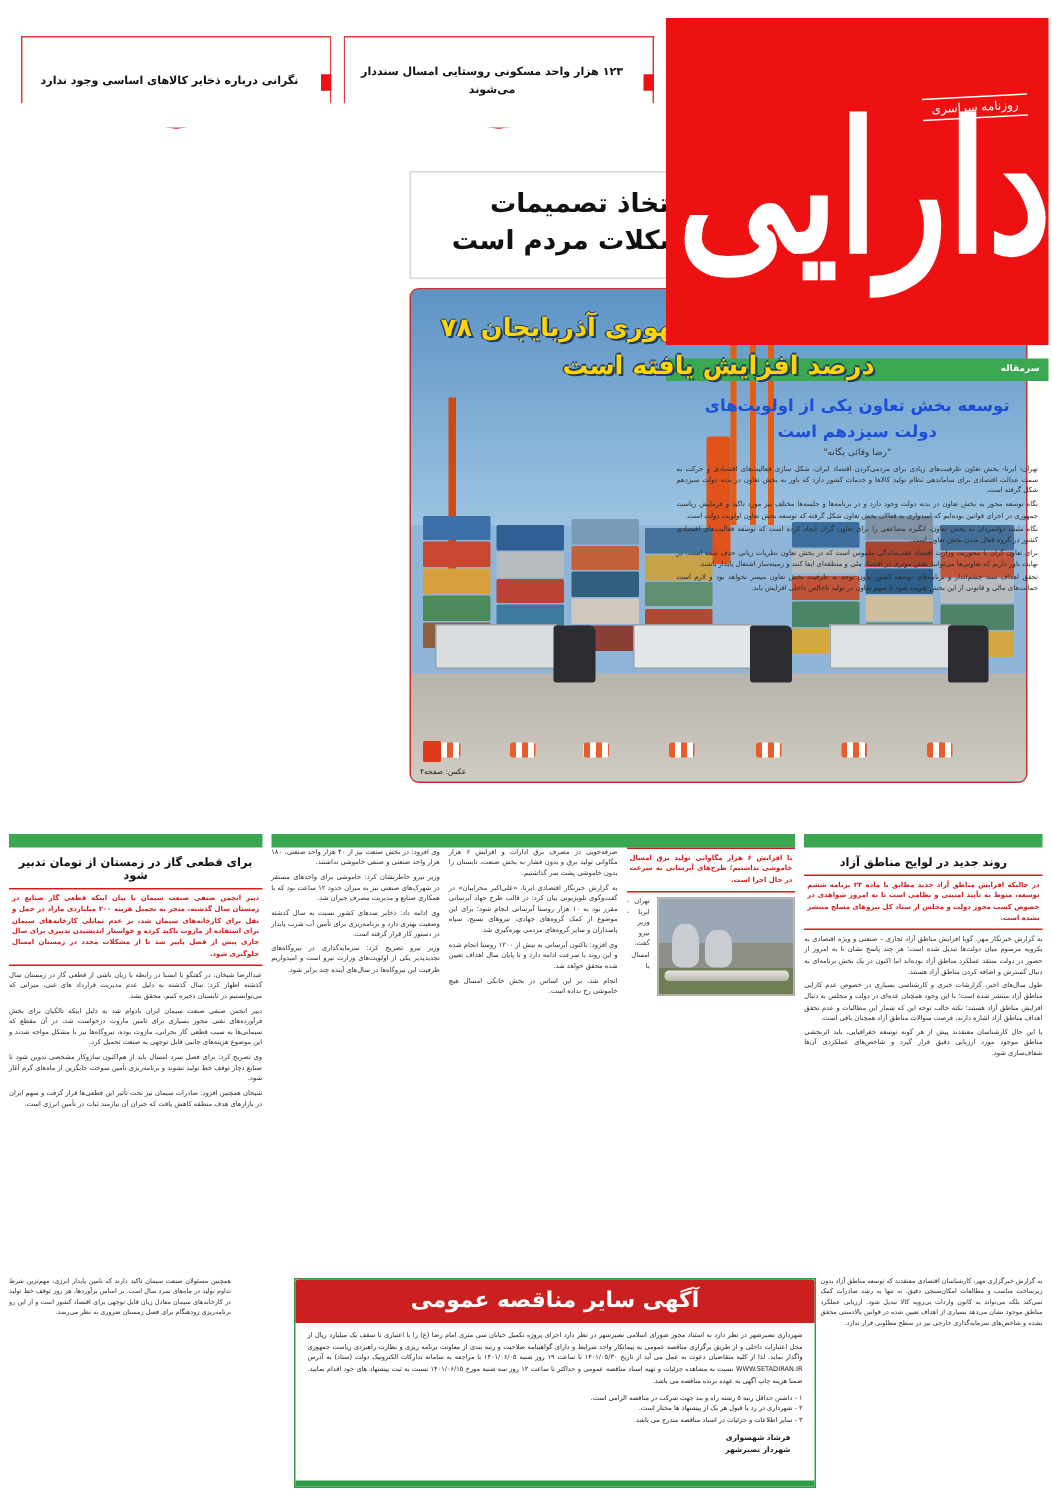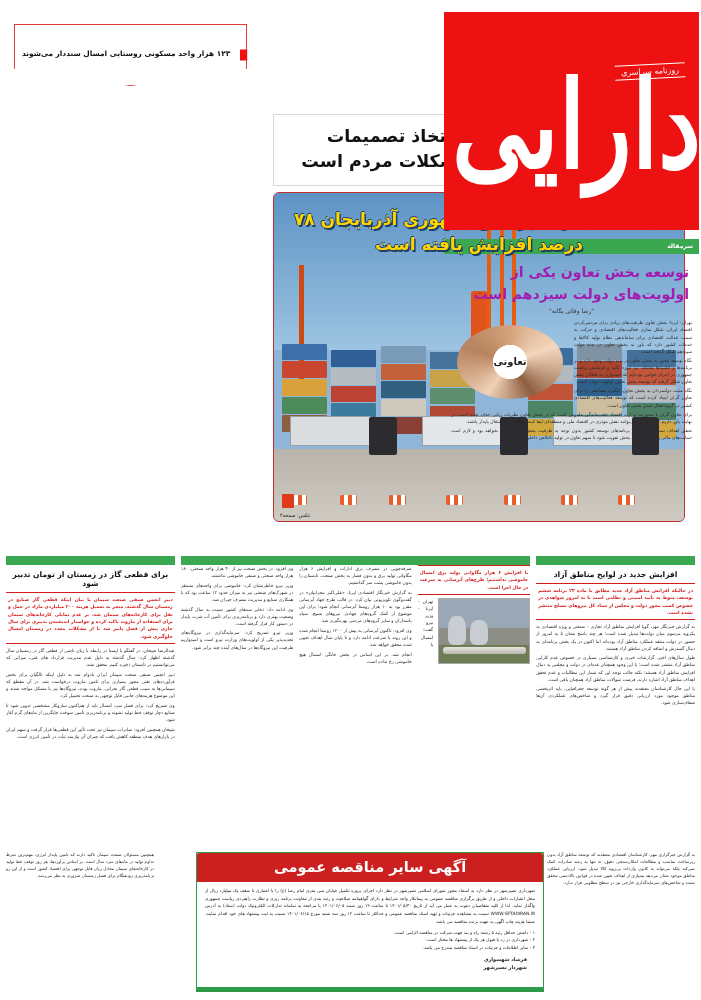--- a/index.html
+++ b/index.html
@@ -85,22 +85,22 @@
 
   
   .sidebar { position:absolute; right:2px; top:234px; width:255px; }
   .dateline {
     border-top:1px solid #bbb; border-bottom:1px solid #e23b3b;
     font-size:6.4px; padding:3px 6px; text-align:center; color:#111; font-weight:700;
     background:#fbfbfb;
   }
   .sermaghale-bar { background:#3aa851; height:15px; margin-top:5px; position:relative; }
   .sermaghale-bar span { position:absolute; right:6px; top:3px; color:#fff; font-size:6px; font-weight:700;}
-  .ed-title { font-size:14px; font-weight:700; line-height:1.55;
-              padding:8px 10px 2px 10px; color:#a21caf; }
+  .ed-title { text-align:center; font-size:11px; font-weight:700; line-height:1.55;
+              padding:8px 10px 2px 10px; color:#1d4ed8; }
   .ed-byline { text-align:center; font-size:6px; color:#333; padding-bottom:5px; }
   .ed-body { font-size:4.6px; line-height:1.55; color:#2b2b2b; text-align:justify;
              padding:0 7px; column-count:1; }
   .ed-body p { margin:0 0 2px 0; }
   .coop-graphic { float:left; width:118px; height:86px; margin:0 5px 3px 0; position:relative; }
   .coop-ring { position:absolute; inset:6px; border-radius:50%;
                background:conic-gradient(#c99a74,#f0cdb0,#8a5b3c,#e8c3a4,#a9apt,#c99a74);
                background:radial-gradient(circle at 50% 50%, #ffffff 0 26%, transparent 27%),
                          conic-gradient(#d3a47c,#f3d6bd,#8d5f40,#efd1b6,#b8835f,#d3a47c); }
   .coop-label { position:absolute; left:50%; top:50%; transform:translate(-50%,-50%);
@@ -159,20 +159,24 @@
     <div class="mast-word">دارایی</div>
     <div class="mast-sub">روزنامه سراسری</div>
   </div>
 
   <div class="topstrip">
     <div class="teasers">
       <div class="teaser">
         <span class="teaser-dot"></span>
         <span class="teaser-txt">۱۲۳ هزار واحد مسکونی روستایی امسال سنددار می‌شوند</span>
       </div>
+      <div class="teaser">
+        <span class="teaser-dot"></span>
+        <span class="teaser-txt">نگرانی درباره ذخایر کالاهای اساسی وجود ندارد</span>
+      </div>
     </div>
   </div>
 
   <div class="lead-wrap">
     <div class="lead-box">
       <span class="lead-dot"></span>
       <div class="lead-title">دولت با آینده نگری و اتخاذ تصمیمات عملیاتی در مسیر رفع مشکلات مردم است</div>
     </div>
   </div>
 
@@ -260,37 +264,33 @@
     <div class="photo-credit">عکس: صفحه۴</div>
   </div>
 
   <div class="sidebar">
     <div class="sermaghale-bar">
       <span>سرمقاله</span>
     </div>
     <div class="ed-title">توسعه بخش تعاون یکی از اولویت‌های دولت سیزدهم است</div>
     <div class="ed-byline">"رضا وفائی یگانه"</div>
     <div class="ed-body">
-      <div class="coop-graphic">
-        <div class="coop-ring"></div>
-        <div class="coop-label">تعاونی</div>
-      </div>
       <p>تهران- ایرنا- بخش تعاون ظرفیت‌های زیادی برای مردمی‌کردن اقتصاد ایران، شکل سازی فعالیت‌های اقتصادی و حرکت به سمت عدالت اقتصادی برای ساماندهی نظام تولید کالاها و خدمات کشور دارد که باور به بخش تعاون در بدنه دولت سیزدهم شکل گرفته است.</p>
       <p>نگاه توسعه محور به بخش تعاون در بدنه دولت وجود دارد و در برنامه‌ها و جلسه‌ها مختلف نیز مورد تاکید و فرمایش ریاست جمهوری در اجرای قوانین بوده‌ایم که امیدواری به فعالان بخش تعاون شکل گرفته که توسعه بخش تعاون اولویت دولت است.</p>
       <p>نگاه مثبت دولتمردان به بخش تعاون، انگیزه مضاعفی را برای تعاون گران ایجاد کرده است که توسعه فعالیت‌های اقتصادی کشور در گروه فعال شدن بخش تعاون است.</p>
       <p>برای تعاون گران با محوریت وزارت اقتصاد عقب‌ماندگی ملموس است که در بخش تعاون نظریات زیانی حذف شده است، در نهایت باور داریم که تعاونی‌ها می‌توانند نقش موثری در اقتصاد ملی و منطقه‌ای ایفا کنند و زمینه‌ساز اشتغال پایدار باشند.</p>
       <p>تحقق اهداف سند چشم‌انداز و برنامه‌های توسعه کشور بدون توجه به ظرفیت بخش تعاون میسر نخواهد بود و لازم است حمایت‌های مالی و قانونی از این بخش تقویت شود تا سهم تعاون در تولید ناخالص داخلی افزایش یابد.</p>
     </div>
   </div>
 
   <div class="bottom">
 
     <div class="col col-r">
       <div class="green-bar"></div>
-      <div class="sec-title small">افزایش جدید در لوایح مناطق آزاد</div>
+      <div class="sec-title small">روند جدید در لوایح مناطق آزاد</div>
       <div class="lede">در حالیکه افزایش مناطق آزاد جدید مطابق با ماده ۲۳ برنامه ششم توسعه، منوط به تأیید امنیتی و نظامی است تا به امروز شواهدی در خصوص کسب مجوز دولت و مجلس از ستاد کل نیروهای مسلح منتشر نشده است.</div>
       <div class="body-txt">
         <p>به گزارش خبرنگار مهر، گویا افزایش مناطق آزاد تجاری – صنعتی و ویژه اقتصادی به یکرویه مرسوم میان دولت‌ها تبدیل شده است؛ هر چند پاسخ نشان تا به امروز از حضور در دولت منتقد عملکرد مناطق آزاد بوده‌اند اما اکنون در یک بخش برنامه‌ای به دنبال گسترش و اضافه کردن مناطق آزاد هستند.</p>
         <p>طول سال‌های اخیر، گزارشات خبری و کارشناسی بسیاری در خصوص عدم کارایی مناطق آزاد منتشر شده است؛ با این وجود همچنان عده‌ای در دولت و مجلس به دنبال افزایش مناطق آزاد هستند؛ نکته جالب توجه این که شمار این مطالبات و عدم تحقق اهداف مناطق آزاد اشاره دارند، فرصت سوالات مناطق آزاد همچنان باقی است.</p>
         <p>با این حال کارشناسان معتقدند پیش از هر گونه توسعه جغرافیایی، باید اثربخشی مناطق موجود مورد ارزیابی دقیق قرار گیرد و شاخص‌های عملکردی آن‌ها شفاف‌سازی شود.</p>
       </div>
     </div>
 
     <div class="col col-c">
       <div class="green-bar"></div>

